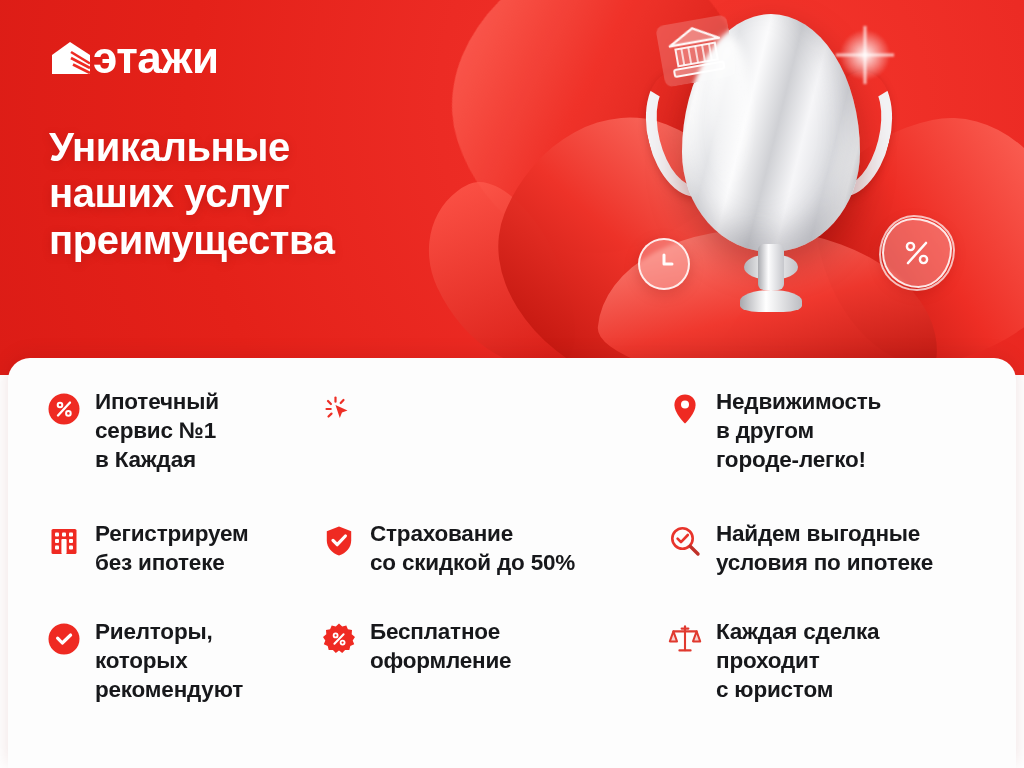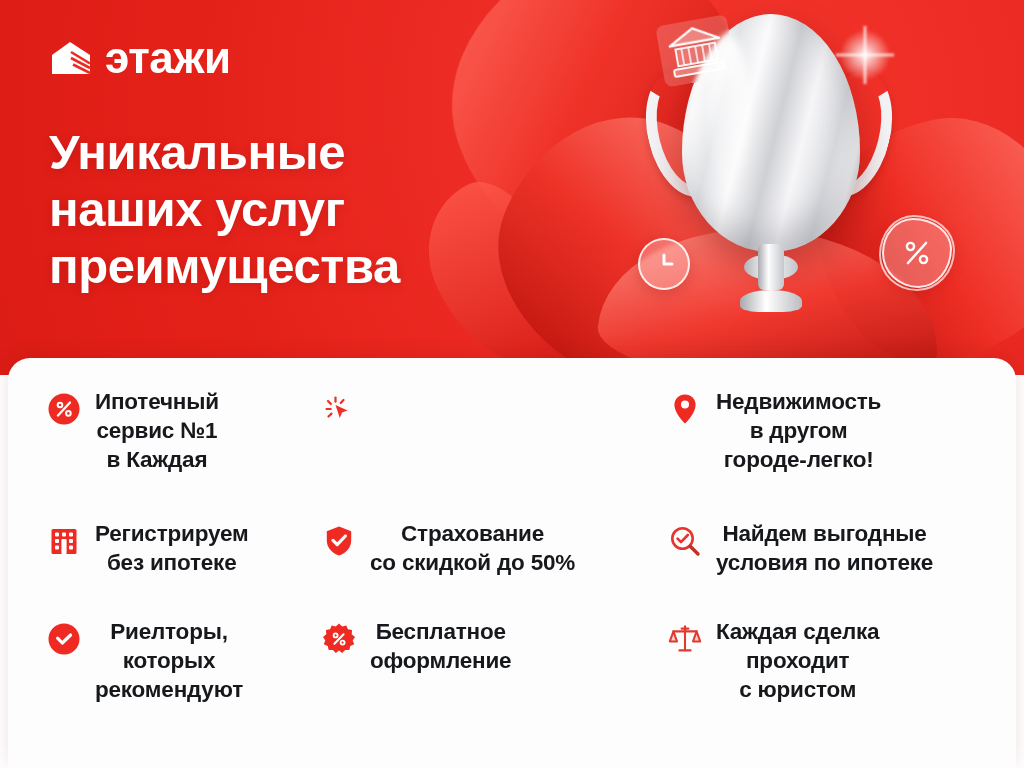--- a/index.html
+++ b/index.html
@@ -122,30 +122,30 @@
     left:882px; top:218px; width:70px; height:70px;
     border-radius:44% 56% 48% 52% / 50% 44% 56% 50%;
   }
   .glass-percent::before{
     content:""; position:absolute; inset:-5px;
     border-radius:46% 54% 50% 50% / 52% 46% 54% 48%;
     border:2px solid rgba(255,255,255,.7);
   }
 
   
-  .logo-row{ position:absolute; left:49px; top:36px; display:flex; align-items:center; gap:12px; }
+  .logo-row{ position:absolute; left:49px; top:36px; display:flex; align-items:center; }
   .logo-mark{ width:44px; height:40px; }
   .logo-word{
     color:#ffffff; font-size:44px; font-weight:700; letter-spacing:-.5px; line-height:1;
   }
 
   
   .headline{
     position:absolute; left:49px; top:124px; width:520px;
-    color:#ffffff; font-size:49px; font-weight:700; line-height:1.16;
+    color:#ffffff; font-size:40px; font-weight:700; line-height:1.16;
     letter-spacing:-.4px;
     text-shadow:0 2px 10px rgba(120,8,4,.22);
   }
   .headline span{ display:block; }
 
   
   .card{
     position:absolute; left:8px; top:358px; width:1008px; height:410px;
     background:#fdfdfd;
     border-radius:22px 22px 0 0;
@@ -155,21 +155,20 @@
     position:absolute; left:39px; top:30px; width:952px;
     display:grid;
     grid-template-columns:275px 346px 331px;
     grid-template-rows:132px 98px auto;
   }
   .feature{ display:flex; align-items:flex-start; gap:14px; }
   .feat-icon{ flex:0 0 34px; width:34px; height:34px; margin-top:4px; }
   .feat-text{
     color:#17181b; font-size:22.5px; font-weight:700; line-height:1.28;
     letter-spacing:-.2px;
-    text-align:center;
   }
   .feat-text span{ display:block; white-space:nowrap; }
 </style>
 </head>
 <body>
 
 <div class="poster">
 
   <div class="hero">
 

